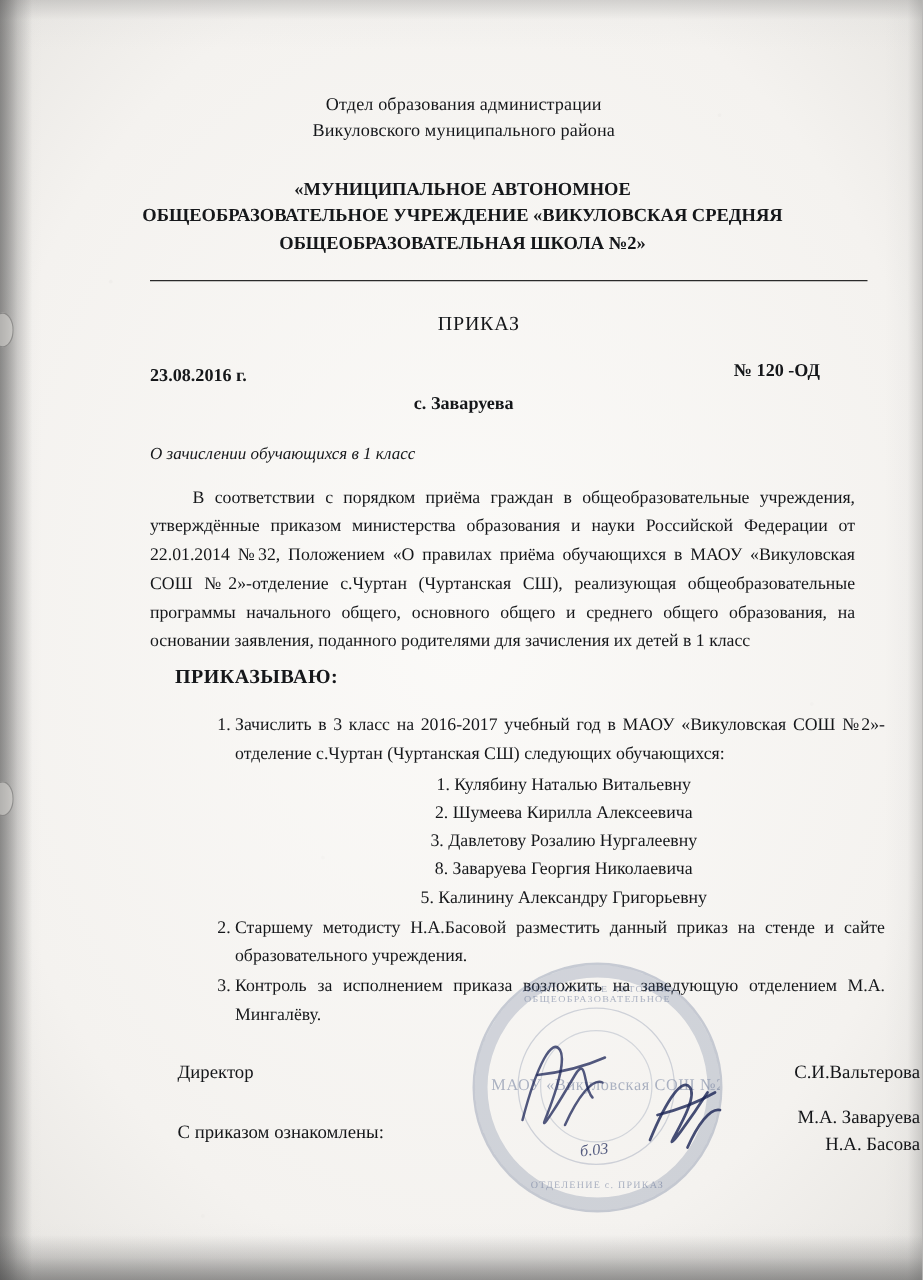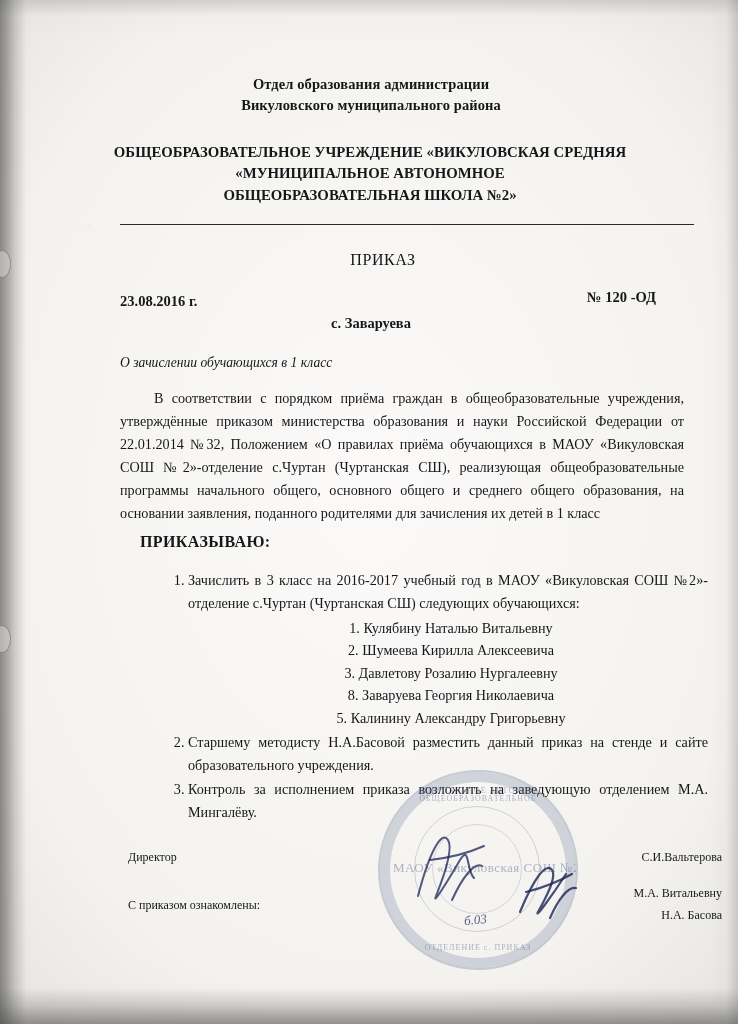--- a/index.html
+++ b/index.html
@@ -66,21 +66,21 @@
     top: 74px;
     width: 490px;
   }
 
   .org {
     text-align: center;
     font-size: 14.5px;
     line-height: 1.45;
     letter-spacing: .1px;
   }
-  .org div { white-space: nowrap; font-weight: bold; }
+  .org div { white-space: nowrap; }
 
   .school-name {
     margin-top: 26px;
     text-align: center;
     font-weight: bold;
     font-size: 14.8px;
     line-height: 1.45;
     width: 560px;
     margin-left: -36px;
   }
@@ -229,24 +229,24 @@
     position: absolute;
     left: 400px;
     top: 800px;
     width: 210px;
     height: 140px;
     pointer-events: none;
   }
 
   .sign-block {
     position: absolute;
-    left: 128px;
+    left: 142px;
     top: 850px;
     width: 580px;
-    font-size: 12px;
+    font-size: 15px;
   }
   .sign-row {
     position: relative;
     height: 34px;
   }
   .sign-left { position: absolute; left: 0; top: 0; }
   .sign-right { position: absolute; right: -14px; top: 0; }
   .sign-right2 { position: absolute; right: -14px; top: 26px; }
 
   .handwrite-date {
@@ -272,22 +272,22 @@
   <div class="hole h2"></div>
 
   <div class="content">
 
     <div class="org">
       <div>Отдел образования администрации</div>
       <div>Викуловского муниципального района</div>
     </div>
 
     <div class="school-name">
+      <div>«МУНИЦИПАЛЬНОЕ АВТОНОМНОЕ</div>
       <div>ОБЩЕОБРАЗОВАТЕЛЬНОЕ УЧРЕЖДЕНИЕ «ВИКУЛОВСКАЯ СРЕДНЯЯ</div>
-      <div>«МУНИЦИПАЛЬНОЕ АВТОНОМНОЕ</div>
       <div>ОБЩЕОБРАЗОВАТЕЛЬНАЯ ШКОЛА №2»</div>
     </div>
 
     <div class="rule"></div>
 
     <div class="prikaz">ПРИКАЗ</div>
 
     <div class="meta">
       <div class="date">23.08.2016 г.</div>
       <div class="num">№ 120 -ОД</div>
@@ -341,19 +341,19 @@
     </g>
   </svg>
 
   <div class="sign-block">
     <div class="sign-row">
       <div class="sign-left">Директор</div>
       <div class="sign-right">С.И.Вальтерова</div>
     </div>
     <div class="sign-row" style="height:56px; margin-top:14px;">
       <div class="sign-left">С приказом ознакомлены:</div>
-      <div class="sign-right" style="top:-12px;">М.А. Витальевну</div>
+      <div class="sign-right" style="top:-12px;">М.А. Заваруева</div>
       <div class="sign-right2" style="top:10px;">Н.А. Басова</div>
     </div>
   </div>
 
   <div class="handwrite-date">б.03</div>
 </div>
 
 </body></html>

